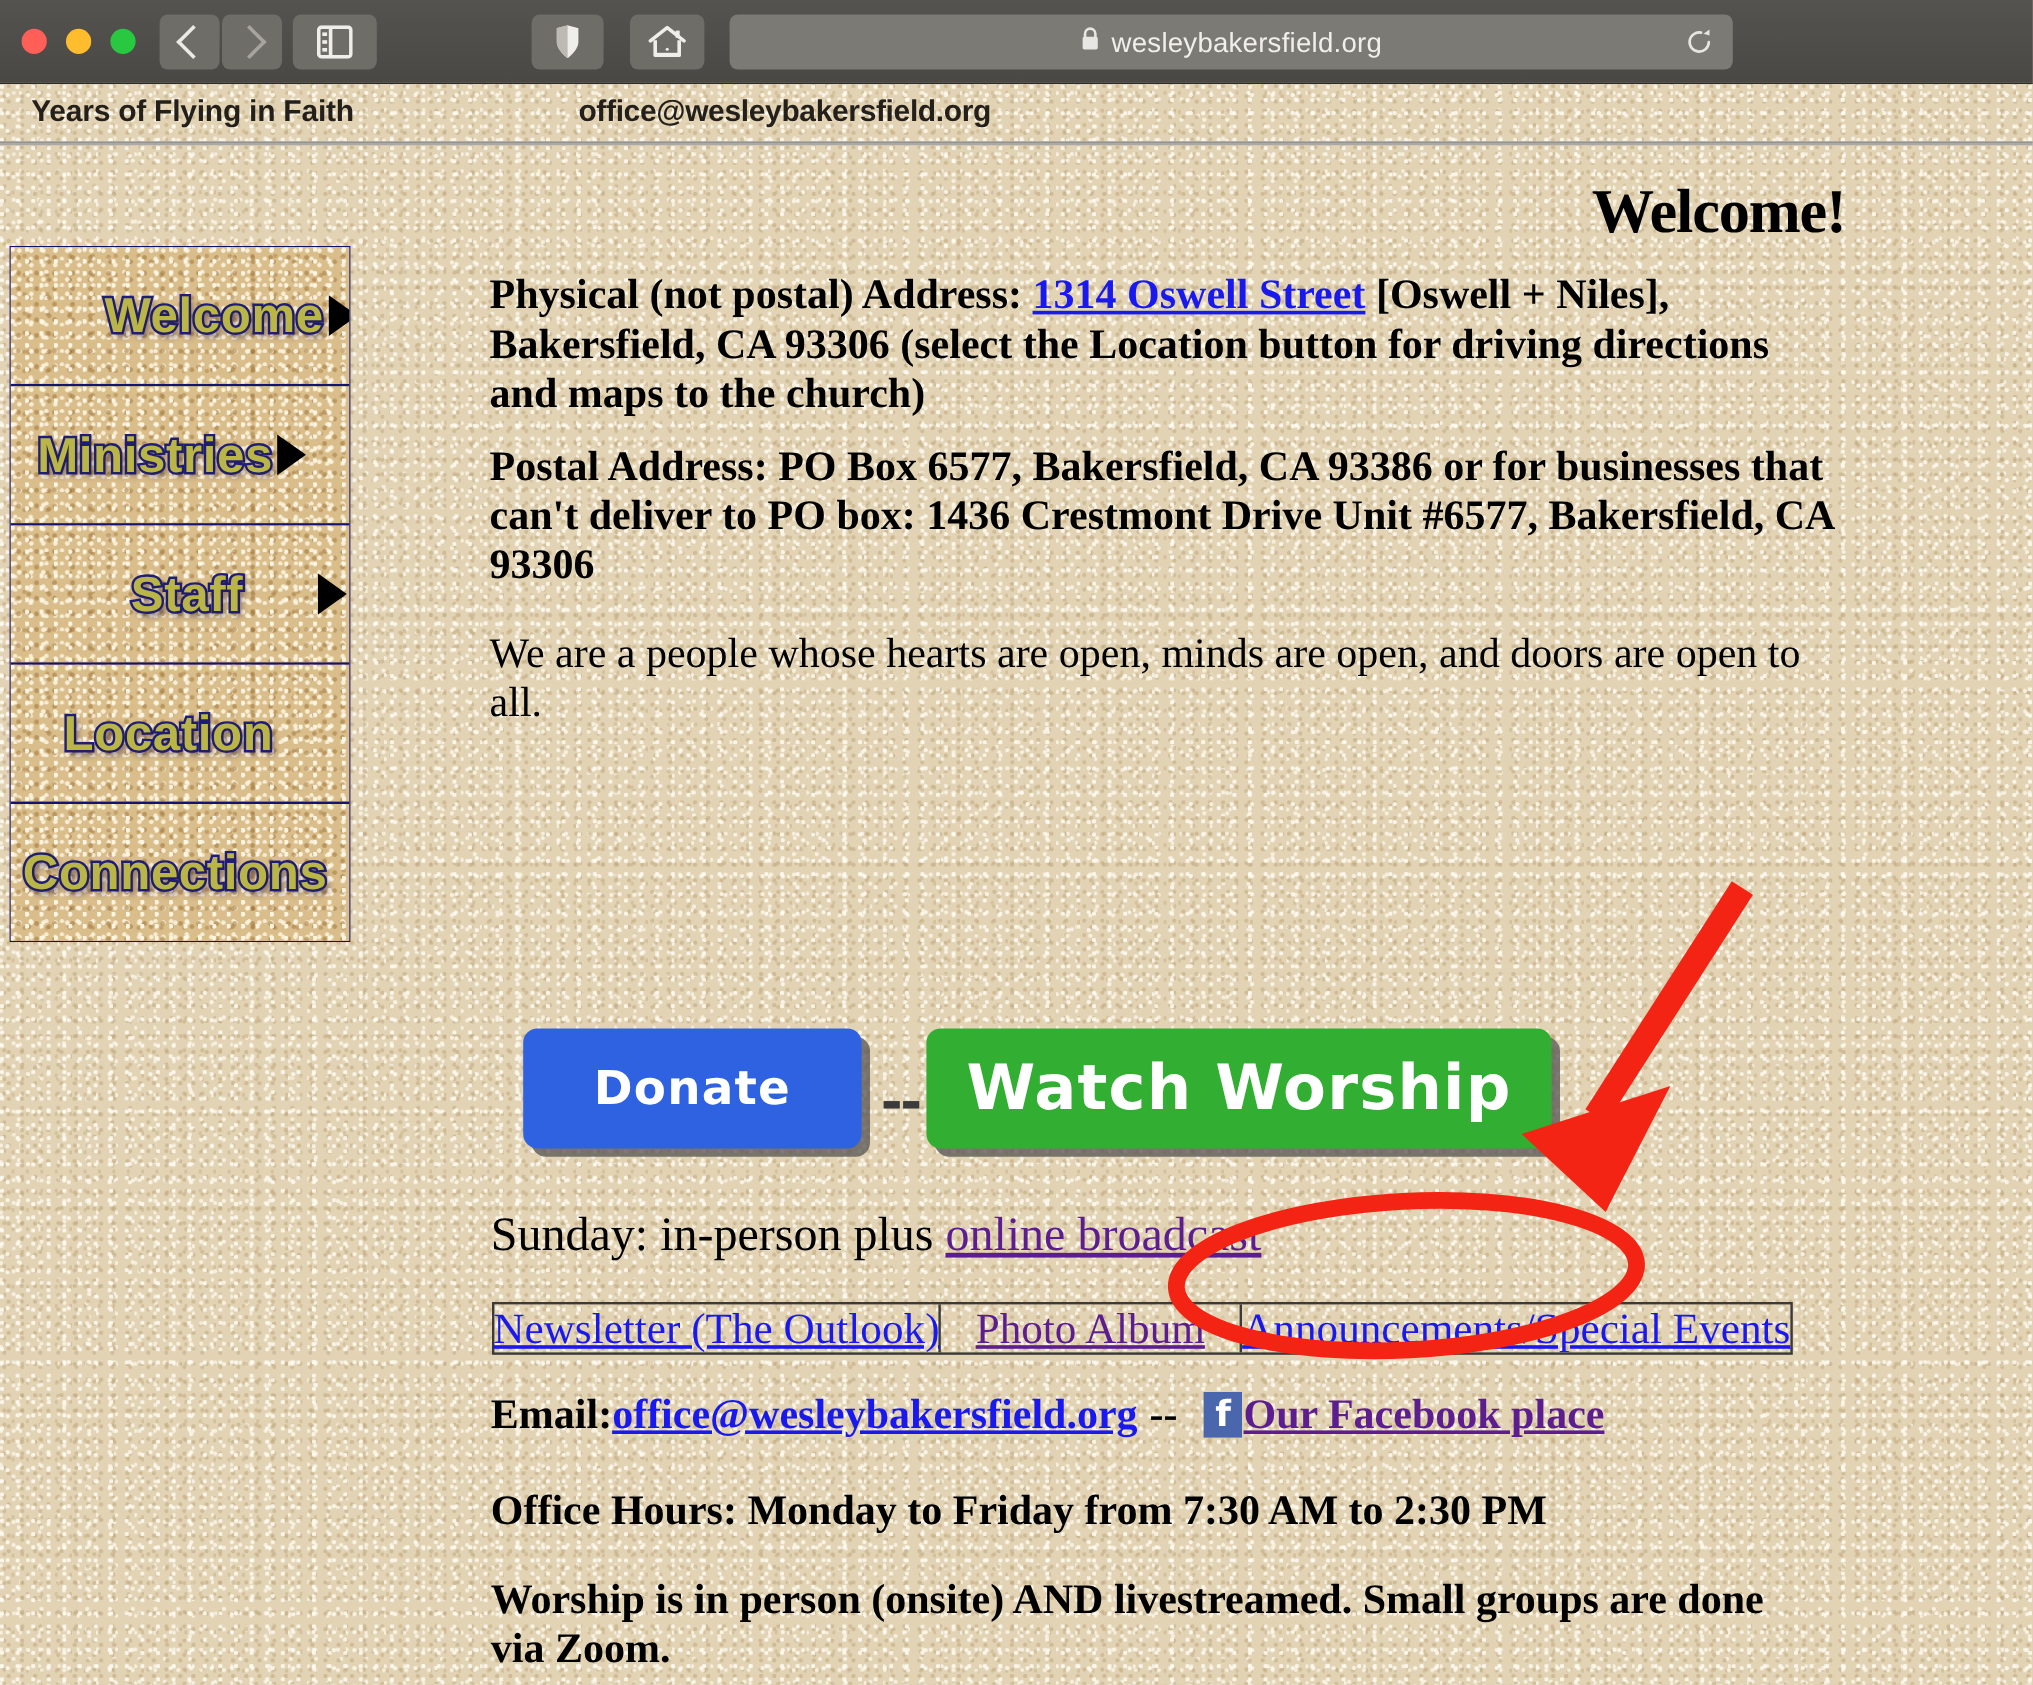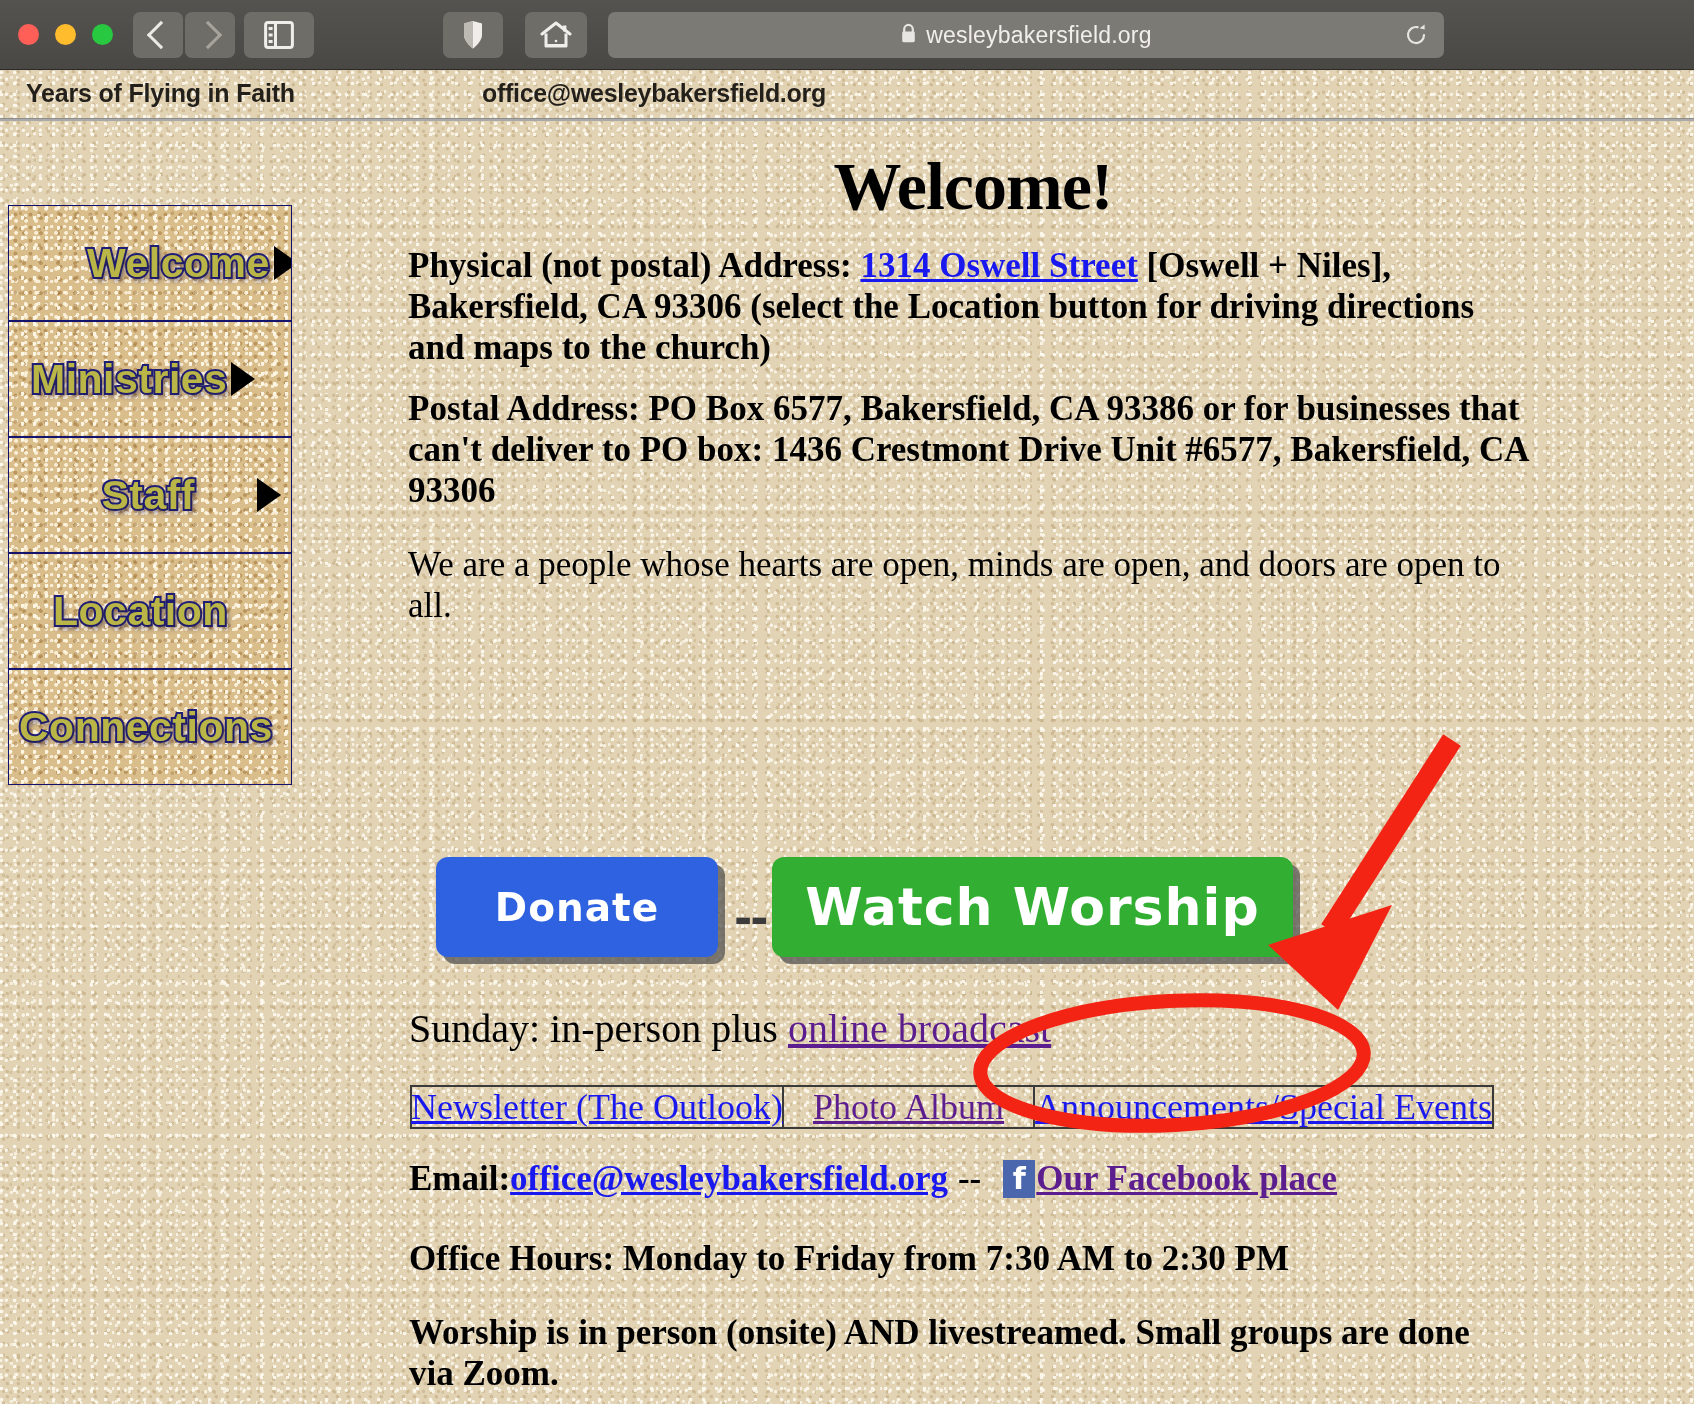--- a/index.html
+++ b/index.html
@@ -126,30 +126,30 @@
   .nav-arrow{
     width:0;height:0;
     border-top:17px solid transparent;
     border-bottom:17px solid transparent;
     border-left:24px solid #000;
     flex:0 0 auto;
   }
   .nav-inner{display:flex;align-items:center;width:100%;padding:0 10px;box-sizing:border-box;}
   .nb-welcome .nav-inner{justify-content:flex-start;padding-left:42px;gap:4px;margin-left:36px;}
   .nb-ministries .nav-inner{justify-content:flex-start;padding-left:22px;gap:4px;}
-  .nb-staff .nav-inner{justify-content:flex-end;padding-left:100px;gap:62px;}
+  .nb-staff .nav-inner{justify-content:space-between;padding-left:100px;gap:62px;}
   .nb-location .nav-inner{justify-content:flex-start;padding-left:44px;}
   .nb-connections .nav-inner{justify-content:flex-start;padding-left:10px;}
 
   
   #main-column{
     position:absolute;left:408px;top:0;width:1130px;
   }
   #page-title{
-    text-align:center;font-size:68px;font-weight:bold;color:#000;
+    text-align:right;font-size:52px;font-weight:bold;color:#000;
     margin:26px 0 0 0;font-family:"Liberation Serif", serif;
     letter-spacing:-1px;
   }
   .para{
     font-size:35px;line-height:1.17;color:#000;margin:33px 0 0 0;
     font-family:"Liberation Serif", serif;
   }
   .para.bold{font-weight:bold;margin-top:20px;}
   .para.plain{font-weight:normal;}
   a.lnk{text-decoration:underline;}

